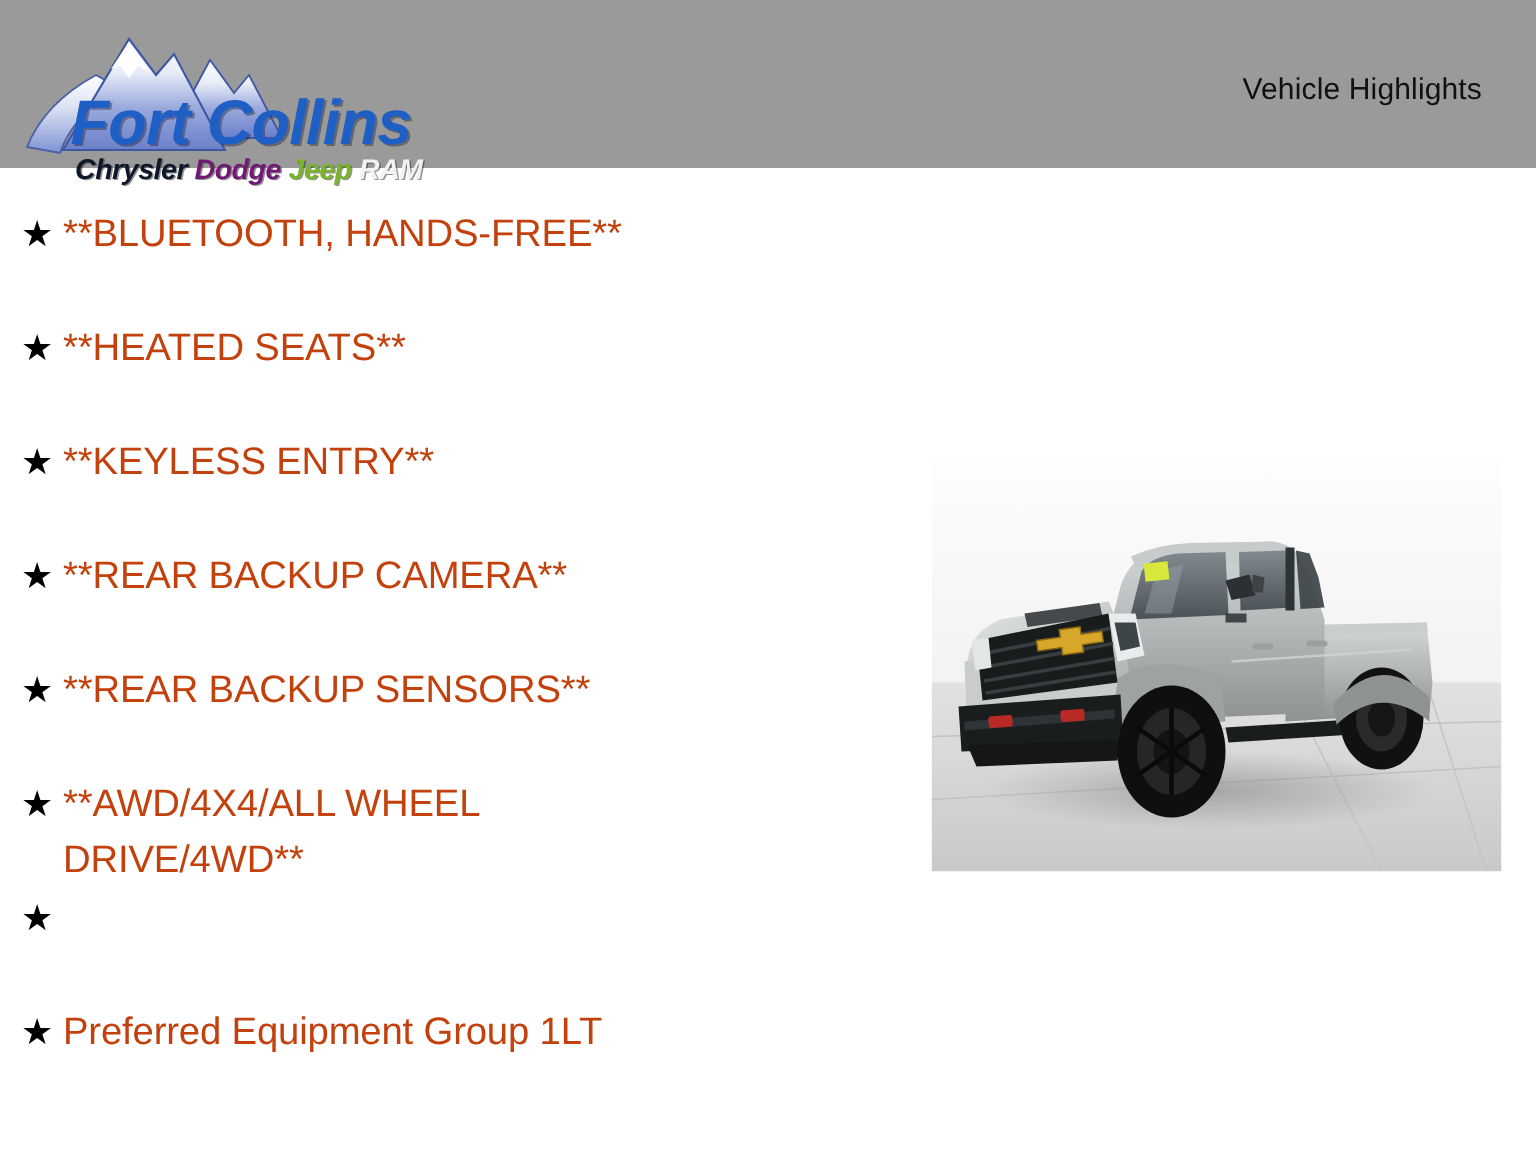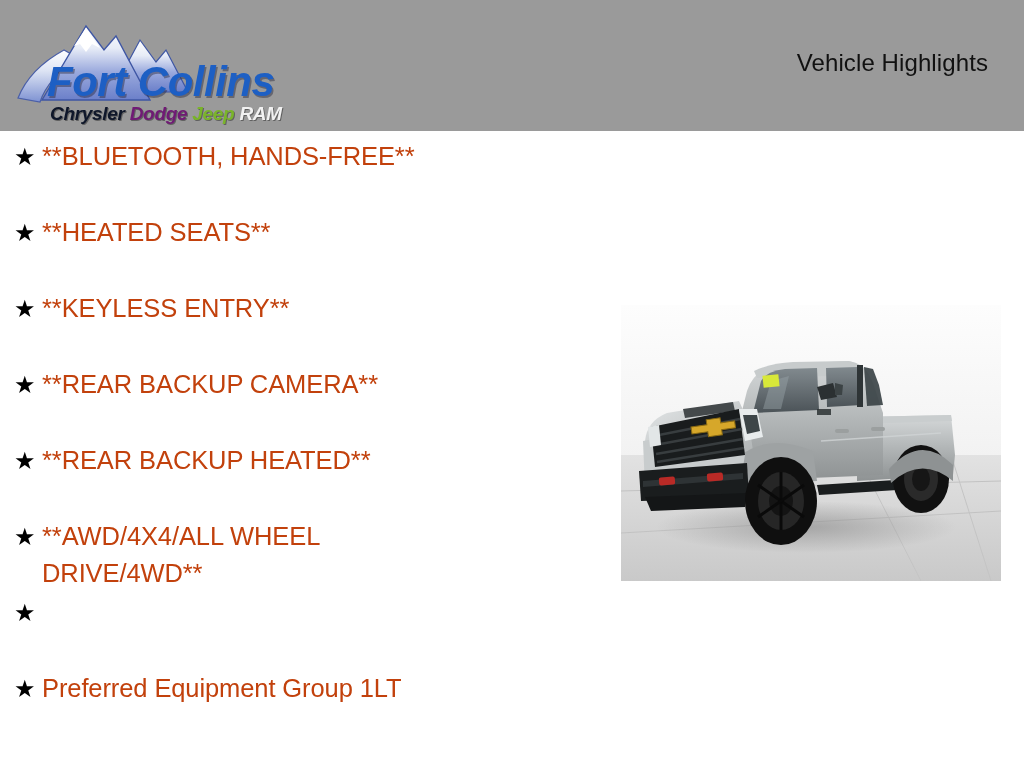--- a/index.html
+++ b/index.html
@@ -14,30 +14,30 @@
     font-family: "Liberation Sans", sans-serif;
     position: relative;
   }
 
   
   #header-bar {
     position: absolute;
     left: 0;
     top: 0;
     width: 1024px;
-    height: 131px;
+    height: 112px;
     background: #9a9a9a;
     box-sizing: border-box;
   }
 
   #page-title {
     position: absolute;
     right: 36px;
     top: 49px;
-    font-size: 24px;
+    font-size: 20px;
     color: #111111;
     letter-spacing: 0.1px;
     white-space: nowrap;
   }
 
   
   #dealer-logo {
     position: absolute;
     left: 16px;
     top: 6px;
@@ -185,21 +185,21 @@
     <li class="highlight-item">
       <span class="bullet-star">★</span>
       <span class="highlight-text">**KEYLESS ENTRY**</span>
     </li>
     <li class="highlight-item">
       <span class="bullet-star">★</span>
       <span class="highlight-text">**REAR BACKUP CAMERA**</span>
     </li>
     <li class="highlight-item">
       <span class="bullet-star">★</span>
-      <span class="highlight-text">**REAR BACKUP HEATED**</span>
+      <span class="highlight-text">**REAR BACKUP SENSORS**</span>
     </li>
     <li class="highlight-item">
       <span class="bullet-star">★</span>
       <span class="highlight-text">**AWD/4X4/ALL WHEEL DRIVE/4WD**</span>
     </li>
     <li class="highlight-item">
       <span class="bullet-star">★</span>
     </li>
     <li class="highlight-item">
       <span class="bullet-star">★</span>

